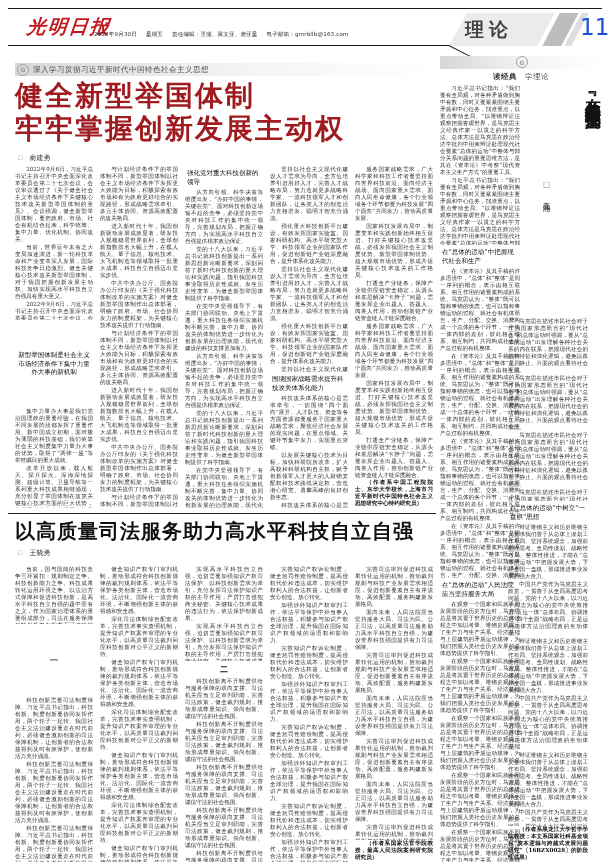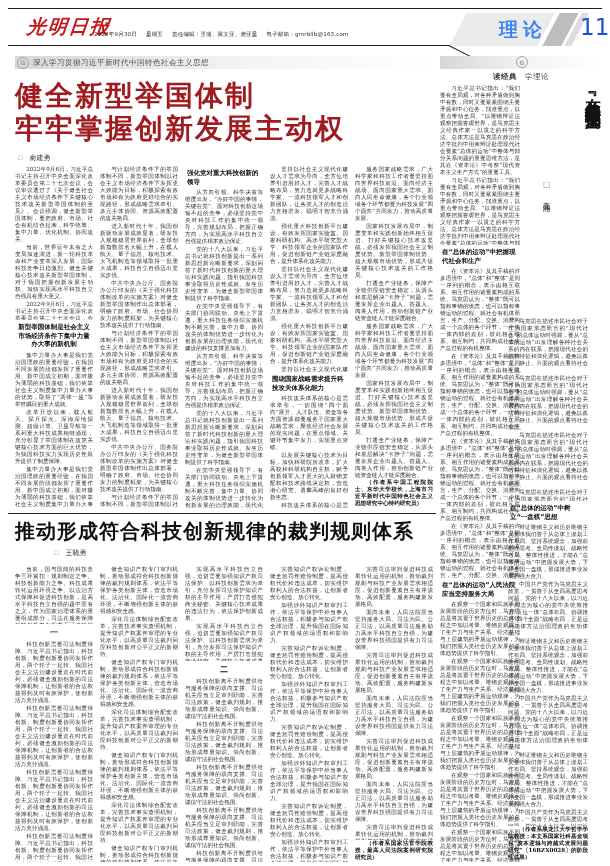--- a/index.html
+++ b/index.html
@@ -15,59 +15,59 @@
             letter-spacing:.2px;white-space:nowrap;}
   .dateline span{margin-right:7px;}
   .mastrule-l{left:8px;top:45px;width:441px;height:1px;background:#1c1c1c;}
   .mastrule-d{left:449px;top:45px;width:24px;height:1px;background:#1c1c1c;
               transform:rotate(27deg);transform-origin:left top;}
   .mastrule-r{left:470px;top:56px;width:132px;height:1px;background:#1c1c1c;}
   .sk{transform:skewX(-28deg);}
   .secbox{left:458px;top:13px;width:88px;height:33px;background:#ebebeb;}
   .stripe1{left:551px;top:13px;width:19px;height:33px;background:#bdbdbd;}
   .stripe2{left:573px;top:13px;width:7px;height:33px;background:#dddddd;}
-  .sectitle{left:482px;top:17px;width:82px;text-align:center;font-weight:bold;font-size:19px;
-            letter-spacing:5px;color:#3b82f6;font-family:"DejaVu Serif",serif;}
+  .sectitle{left:448px;top:17px;width:82px;text-align:center;font-weight:bold;font-size:19px;
+            letter-spacing:5px;color:#404040;font-family:"DejaVu Serif",serif;}
   .pageno{left:580px;top:14px;font-family:"DejaVu Sans",sans-serif;font-size:23px;color:#1d4ed8;}
 
   
   .kick{display:flex;align-items:center;gap:4px;height:13px;
         background:linear-gradient(90deg,#d7d7d7,#f4f4f4 55%,#ffffff);}
-  .kick-main{left:15px;top:56px;width:420px;}
+  .kick-main{left:15px;top:63px;width:420px;}
   .kick-right{left:440px;top:56px;width:162px;flex-direction:column;}
   .gicon{display:inline-flex;align-items:center;justify-content:center;width:10px;height:10px;
          border-radius:50%;border:1.2px solid #a3a3a3;color:#9a9a9a;
          font:bold 6px "DejaVu Sans",sans-serif;flex:0 0 auto;margin-left:2px;}
   .kicktext{font-size:7.5px;color:#4c4c4c;font-family:"DejaVu Sans",sans-serif;letter-spacing:.5px;}
   .kicktext b{margin-right:8px;color:#333;}
 
   
   .mainhead{left:15px;top:79px;width:430px;font-family:"DejaVu Sans",sans-serif;font-weight:bold;
             color:#a01b1f;font-size:28px;line-height:33px;letter-spacing:2px;}
   .byline{font-size:7px;color:#2a2a2a;font-family:Liberation Mono, monospace;}
   .byline .sq{color:#8a8a8a;margin-right:3px;}
   .byline-main{left:18px;top:153px;}
   .midrule{left:8px;top:513px;width:428px;height:1px;background:#222;}
   .bothead{left:15px;top:518px;width:424px;font-family:"DejaVu Sans",sans-serif;font-weight:bold;
            color:#101010;font-size:20px;letter-spacing:1px;white-space:nowrap;}
-  .byline-bot{left:18px;top:548px;margin-left:36px;}
+  .byline-bot{left:18px;top:548px;}
 
   
   .col{display:flex;flex-direction:column;overflow:hidden;}
   .seg{overflow:hidden;min-height:0;}
   .grow{flex:1 1 auto;}
   .col p{margin:0 0 1px;text-indent:2em;font-size:5.6px;line-height:7px;color:#2e2e2e;
          text-align:justify;word-break:break-all;font-family:"DejaVu Serif",serif;}
-  .subhd{flex:0 0 auto;font-family:"DejaVu Sans",sans-serif;font-weight:bold;font-size:6.5px;
+  .subhd{flex:0 0 auto;font-family:"DejaVu Sans",sans-serif;font-weight:normal;font-size:6.5px;
          line-height:8.5px;color:#0d0d0d;margin:3px 2px;text-align:left;}
   .divnum{flex:0 0 auto;text-align:center;font-weight:bold;font-size:8px;color:#111;margin:3px 0;}
   .attr p{font-weight:bold;color:#111;text-indent:2em;}
 
   .mcol{top:166px;height:342px;width:78px;}
-  .m1{left:15px;} .m2{left:100px;} .m3{left:185px;} .m4{left:270px;} .m5{left:355px;}
+  .m1{left:15px;gap:28px;} .m2{left:100px;} .m3{left:185px;} .m4{left:270px;} .m5{left:355px;}
   .bcol{top:566px;height:296px;width:78px;}
 
   
   .rcol-l{left:440px;top:85px;width:80px;height:777px;}
   .rcol-r{left:508px;top:318px;width:80px;height:544px;}
   .vtitlebox{left:527px;top:85px;width:80px;height:228px;}
   .vtitle{position:absolute;right:6px;top:0;writing-mode:vertical-rl;font-family:"DejaVu Serif",serif;
           font-weight:bold;font-size:16px;line-height:1;letter-spacing:1.4px;color:#141414;}
   .vauthor{position:absolute;left:14px;top:95px;writing-mode:vertical-rl;font-size:7.5px;
            color:#333;font-family:"DejaVu Sans",sans-serif;letter-spacing:2px;}
@@ -167,21 +167,21 @@
         <p>服务国家战略需求，广大科学家和科技工作者要坚持面向世界科技前沿、面向经济主战场、面向国家重大需求、面向人民生命健康，各个行业领域各个环节都要为科技发展“四个面向”共同发力，推动高质量发展。</p>
         <p>国家科技发展布局中，制度变革和实践创新始终相互促进。打好关键核心技术攻坚战，必须发挥我国社会主义制度优势、新型举国体制优势、超大规模市场优势，形成共促关键核心技术攻关的工作格局。</p>
         <p>打通全产业链条，保障产业链供应链安全稳定，从源头和底层解决“卡脖子”问题，需要发挥企业出题人、答题人、阅卷人作用，推动创新链产业链资金链人才链深度融合。</p>
       </div>
     <div class="attr">
       <p>（作者系中国工程院院士、东华大学校长，上海市习近平新时代中国特色社会主义思想研究中心特约研究员）</p>
     </div>
   </div>
 
   <div class="abs midrule"></div>
-  <div class="abs bothead">推动形成符合科技创新规律的裁判规则体系</div>
+  <div class="abs bothead">以高质量司法服务助力高水平科技自立自强</div>
   <div class="abs byline byline-bot">
     <span class="sq">□</span>
     <span>王晓勇</span>
   </div>
 
   <div class="abs col bcol m1">
     <div class="seg" style="flex:0 0 58px;">
         <p>当前，国与国间的科技竞争三环紧扣：规则制定之争、科技创新能力之争、科技成果转化运用环境之争。以法治方式保障和促进科技创新，是高水平科技自立自强的题中应有之义，作为国家治理体系的重要组成部分，司法在服务保障科技创新中发挥着不可或缺的作用。</p>
       </div>
     <div class="divnum">一</div>

